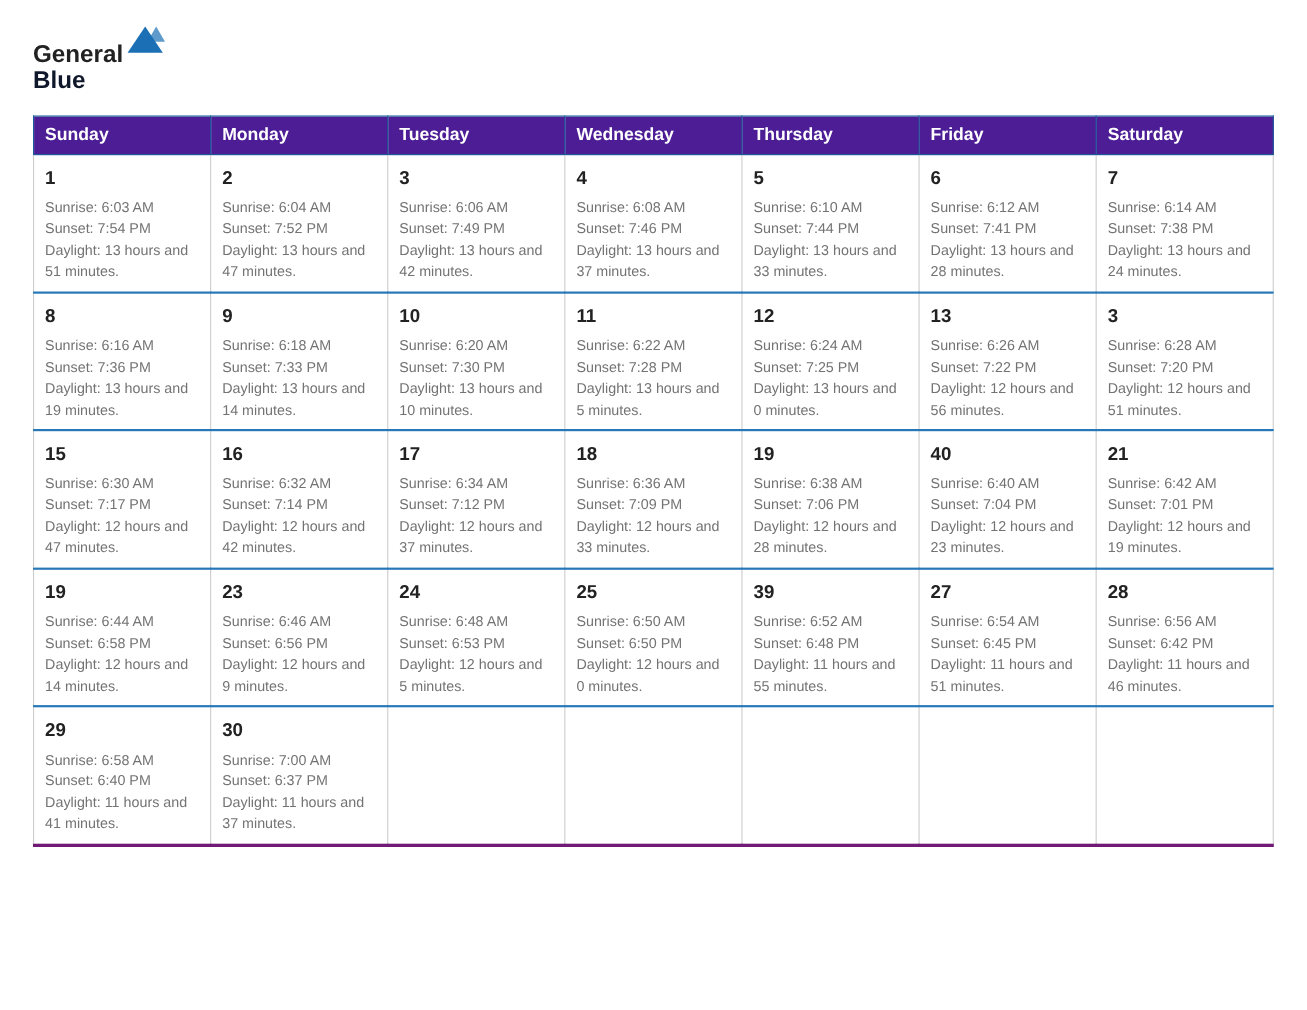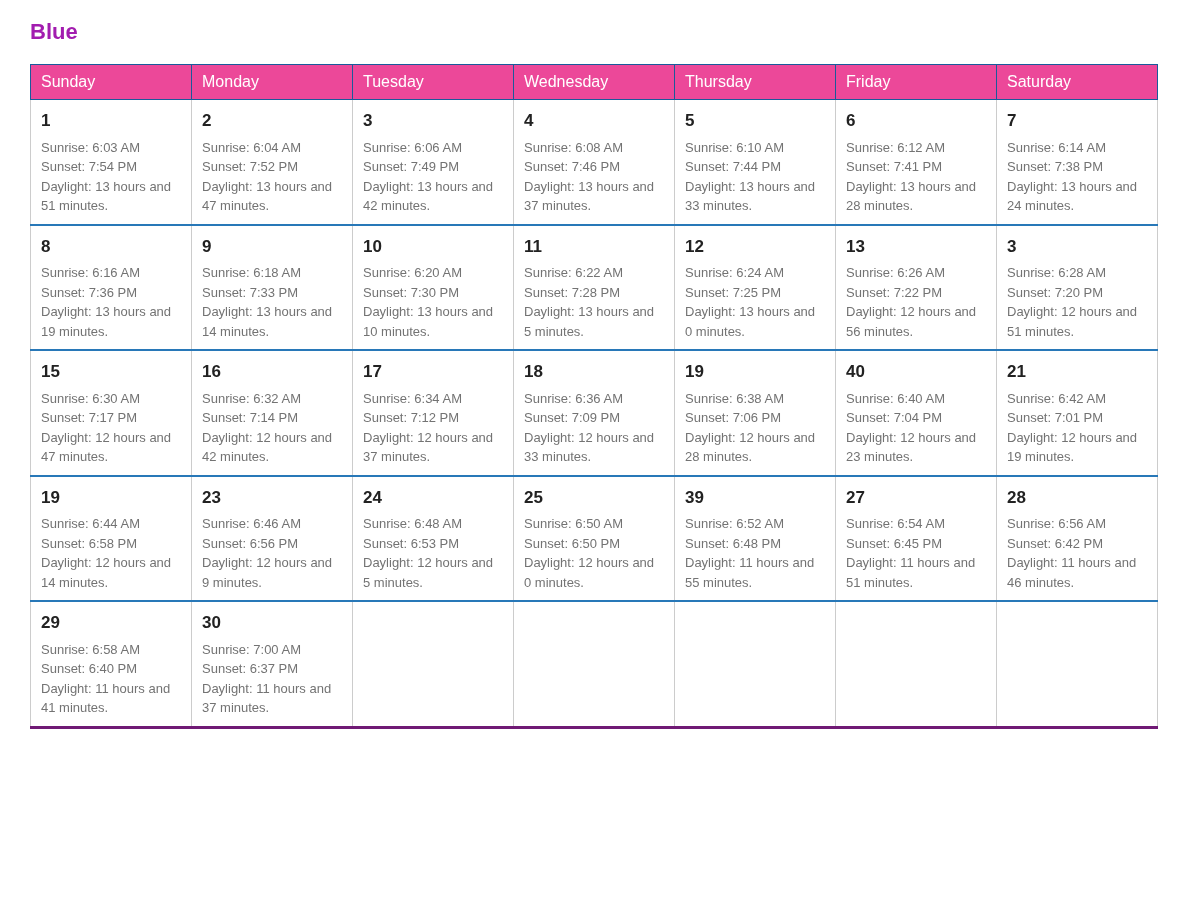--- a/index.html
+++ b/index.html
@@ -20,21 +20,21 @@
     .logo-area {
       display: flex;
       align-items: center;
     }
     .logo-text {
       font-size: 22px;
       font-weight: bold;
       color: #222;
       line-height: 1.1;
     }
-    .logo-text .blue { color: #a21caf; }
+    .logo-text .blue { color: #0f172a; }
     .logo-icon {
       width: 36px;
       height: 36px;
       margin-left: 2px;
       margin-right: 0;
     }
     .title-area {
       text-align: right;
     }
     .month-year-title {
@@ -47,24 +47,24 @@
       font-size: 22px;
       color: #444;
       margin-top: 4px;
     }
     .calendar-table {
       width: 100%;
       border-collapse: collapse;
       border: 1px solid #999;
     }
     .calendar-table thead tr th {
-      background-color: #ec4899;
+      background-color: #4c1d95;
       color: #fff;
       font-size: 16px;
-      font-weight: normal;
+      font-weight: bold;
       padding: 8px 10px;
       text-align: left;
       border: 1px solid #1a5a9a;
     }
     .calendar-table tbody tr td {
       vertical-align: top;
       padding: 8px 10px;
       border: 1px solid #ccc;
       font-size: 13px;
       line-height: 1.5;
@@ -91,20 +91,26 @@
     .empty-cell {
       background: #fff;
     }
   </style>
 </head>
 <body>
 
 <div class="header-area">
   <div class="logo-area">
     <div>
+      <div class="logo-text">
+        <span>General</span><svg class="logo-icon" viewBox="0 0 36 36" xmlns="http://www.w3.org/2000/svg">
+            <polygon points="18,4 34,28 2,28" fill="#1a6fb5"></polygon>
+            <polygon points="28,4 36,18 20,18" fill="#1a6fb5" opacity="0.7"></polygon>
+          </svg>
+      </div>
       <div class="logo-text"><span class="blue">Blue</span></div>
     </div>
   </div>
   <div class="title-area">
     <div class="month-year-title"></div>
     <div class="location-subtitle"></div>
   </div>
 </div>
 
 <table class="calendar-table">

